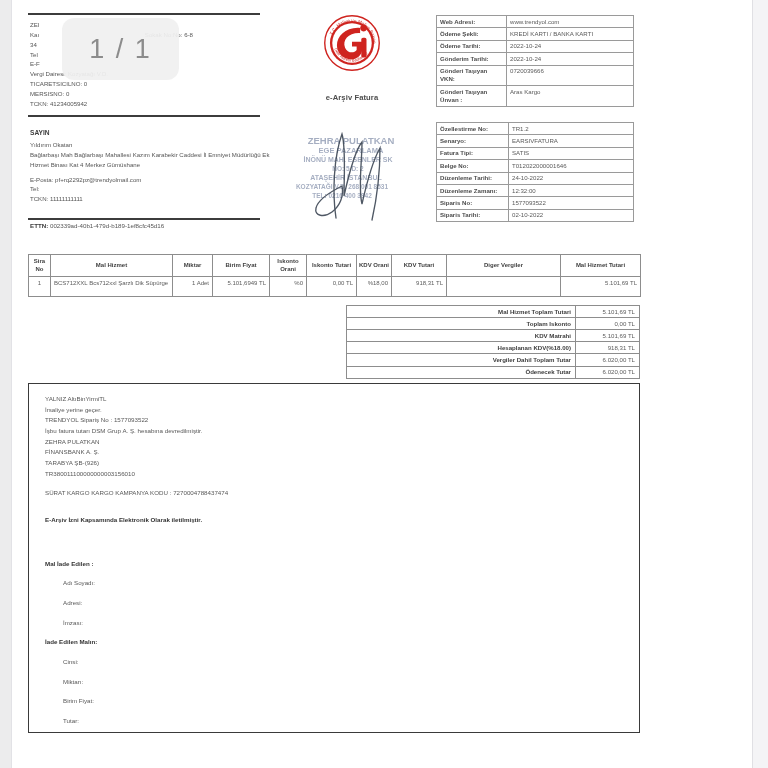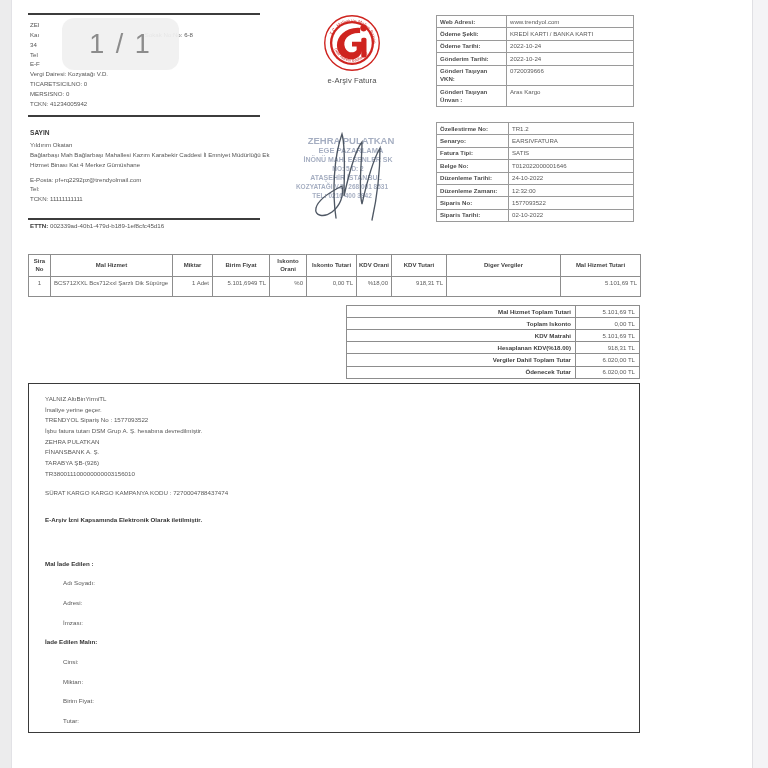--- a/index.html
+++ b/index.html
@@ -54,21 +54,21 @@
     font-size: 6.1px; line-height: 1.62; color: #555;
   }
   .seller .ln { white-space: nowrap; }
 
   .gib {
     position: absolute; left: 258px; top: 6px;
     width: 132px; text-align: center;
   }
   .gib-seal { margin: 0 auto; display: block; }
   .gib-cap {
-    margin-top: 3px; font-size: 7.6px; font-weight: normal;
+    margin-top: 20px; font-size: 7.6px; font-weight: bold;
     color: #4d4d4d; letter-spacing: .1px;
   }
 
   
   table.kv {
     border-collapse: collapse;
     font-size: 6.1px;
     color: #5a5a5a;
     table-layout: fixed;
   }
@@ -165,21 +165,21 @@
   .notes .sp { height: 9px; }
   .notes .bold { font-weight: bold; color: #333; }
   .notes .sect { font-weight: bold; color: #333; margin-top: 1px; }
   .notes .field { padding-left: 18px; margin-top: 9px; }
   .blk14 { height: 16px; }
 
   
   #pagebadge {
     position: absolute;
     left: 62px; top: 18px;
-    width: 117px; height: 52px;
+    width: 117px; height: 62px;
     background: rgba(240,240,240,0.93);
     border-radius: 12px;
     display: flex; align-items: center; justify-content: center;
     font-size: 27px; color: #8c8c8c;
     letter-spacing: 2px;
     font-family: "Liberation Sans", sans-serif;
   }
 </style>
 </head>
 <body>

